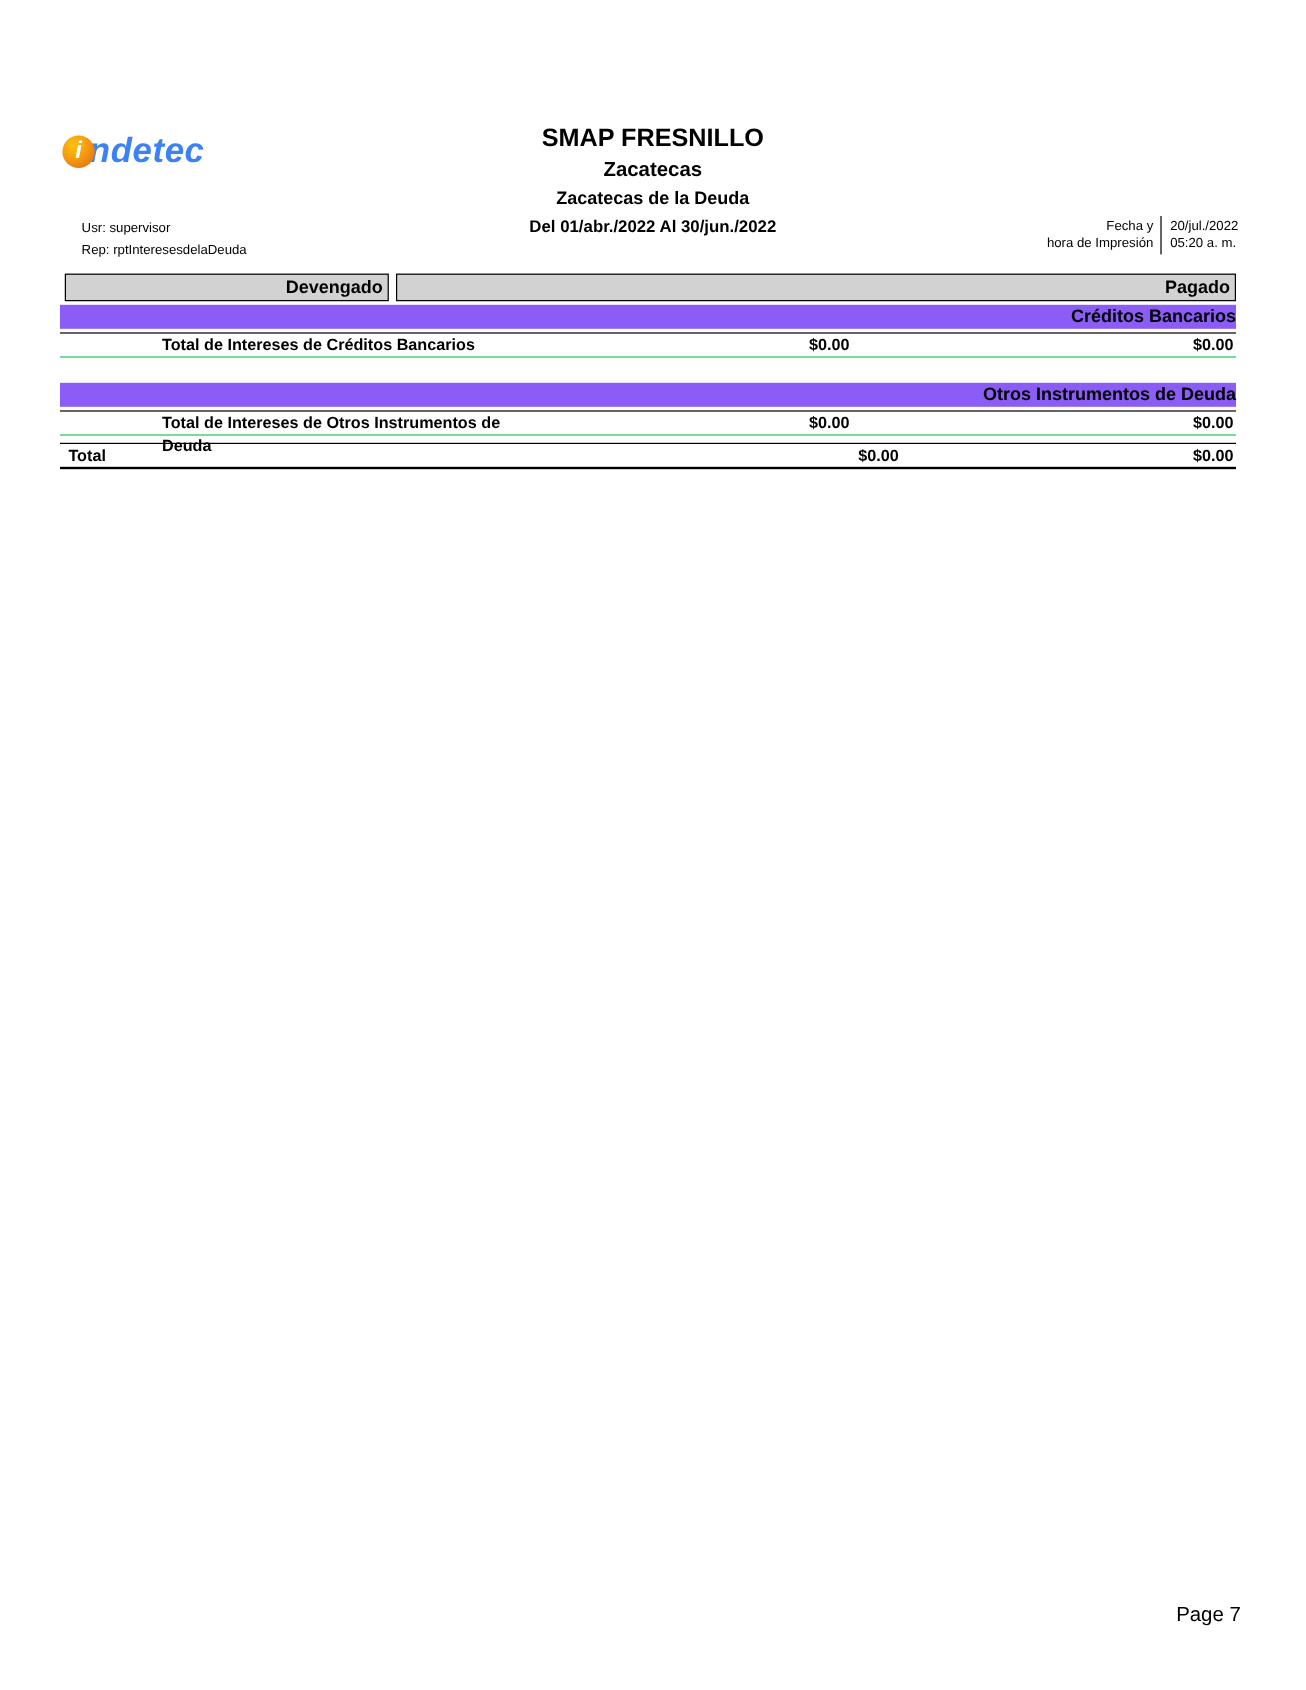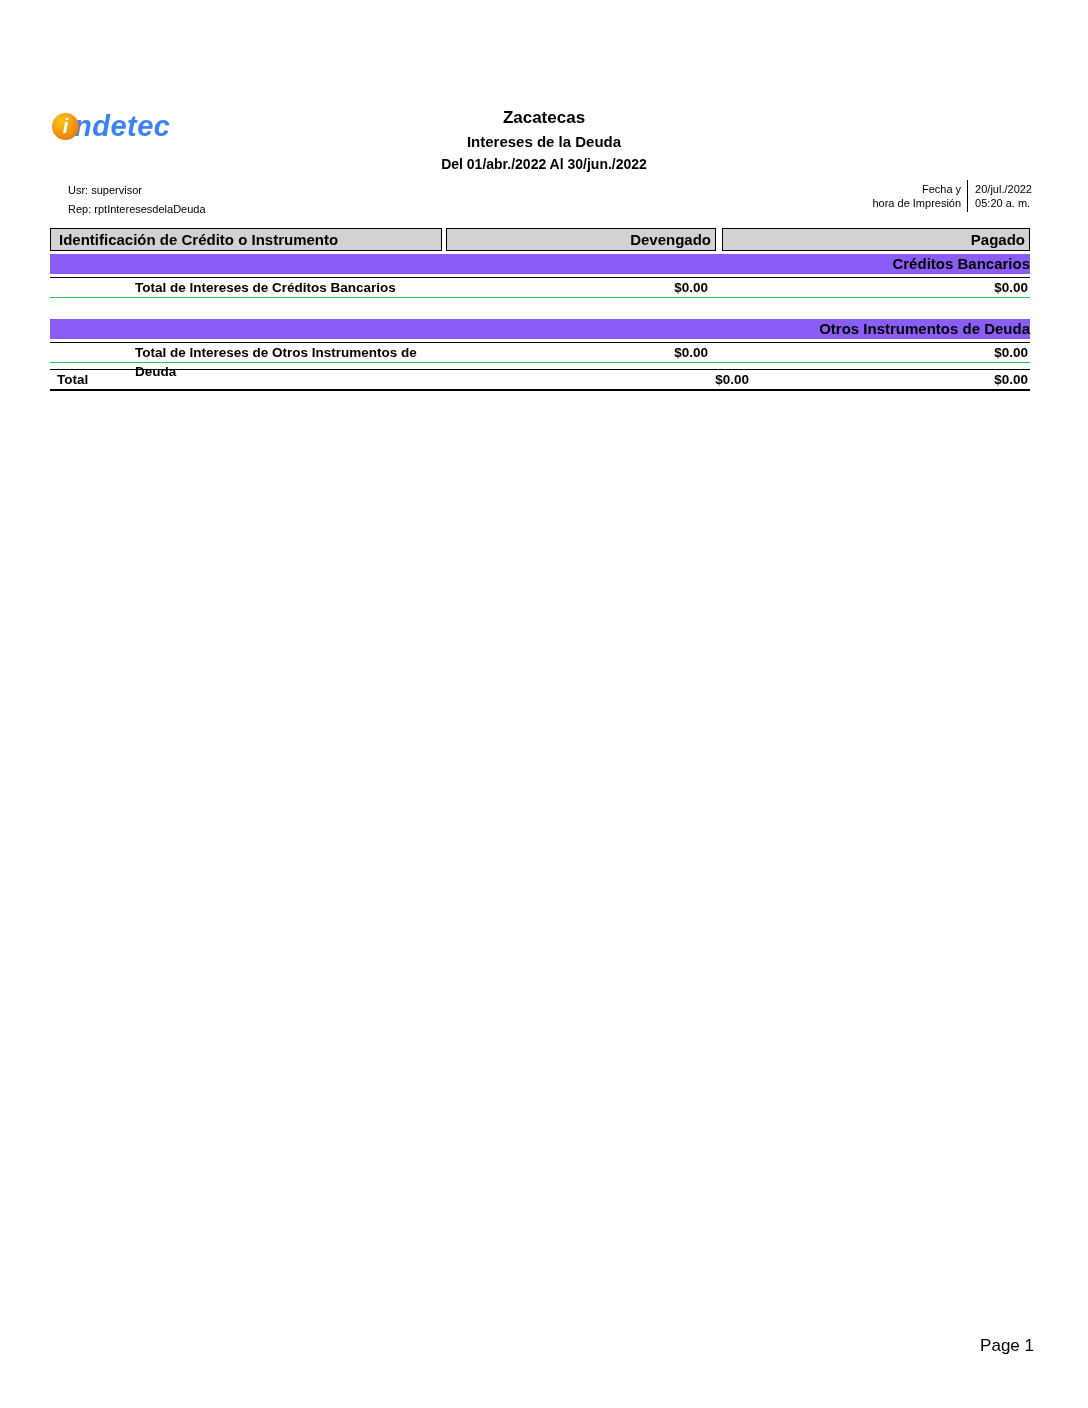--- a/index.html
+++ b/index.html
@@ -167,22 +167,23 @@
 <body>
 
 <div class="page">
 
   <div class="logo">
     <span class="logo-circle"><span class="logo-i">i</span></span>
     <span class="logo-text">ndetec</span>
   </div>
 
   <div class="header-center">
+    <div class="title">SMAP FRESNILLO</div>
     <div class="subtitle">Zacatecas</div>
-    <div class="repname">Intereses de la Deuda</div>
+    <div class="repname">Zacatecas de la Deuda</div>
     <div class="period">Del 01/abr./2022 Al 30/jun./2022</div>
   </div>
 
   <div class="meta-left">
     <div>Usr: supervisor</div>
     <div>Rep: rptInteresesdelaDeuda</div>
   </div>
 
   <div class="meta-right">
     <div class="labels">
@@ -192,21 +193,20 @@
     <div class="vline"></div>
     <div class="values">
       <div>20/jul./2022</div>
       <div>05:20 a. m.</div>
     </div>
   </div>
 
   <div class="table">
 
     <div class="thead">
-      <div class="th th1">Identificación de Crédito o Instrumento</div>
       <div class="hgap1"></div>
       <div class="th th2">Devengado</div>
       <div class="hgap2"></div>
       <div class="th th3">Pagado</div>
     </div>
 
     <div class="section-band">Créditos Bancarios</div>
     <div class="data-row">
       <div class="row-label">Total de Intereses de Créditos Bancarios</div>
       <div class="row-dev">$0.00</div>
@@ -221,15 +221,15 @@
     </div>
 
     <div class="total-row">
       <div class="total-label">Total</div>
       <div class="row-dev">$0.00</div>
       <div class="row-pag">$0.00</div>
     </div>
 
   </div>
 
-  <div class="page-num">Page 1</div>
+  <div class="page-num">Page 7</div>
 
 </div>
 
 </body></html>

